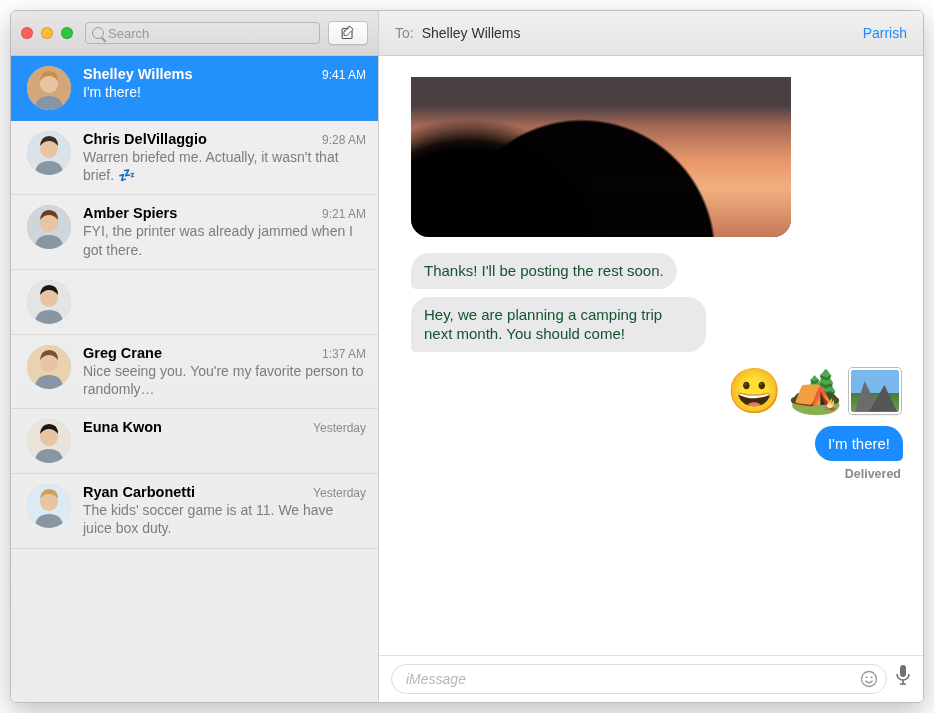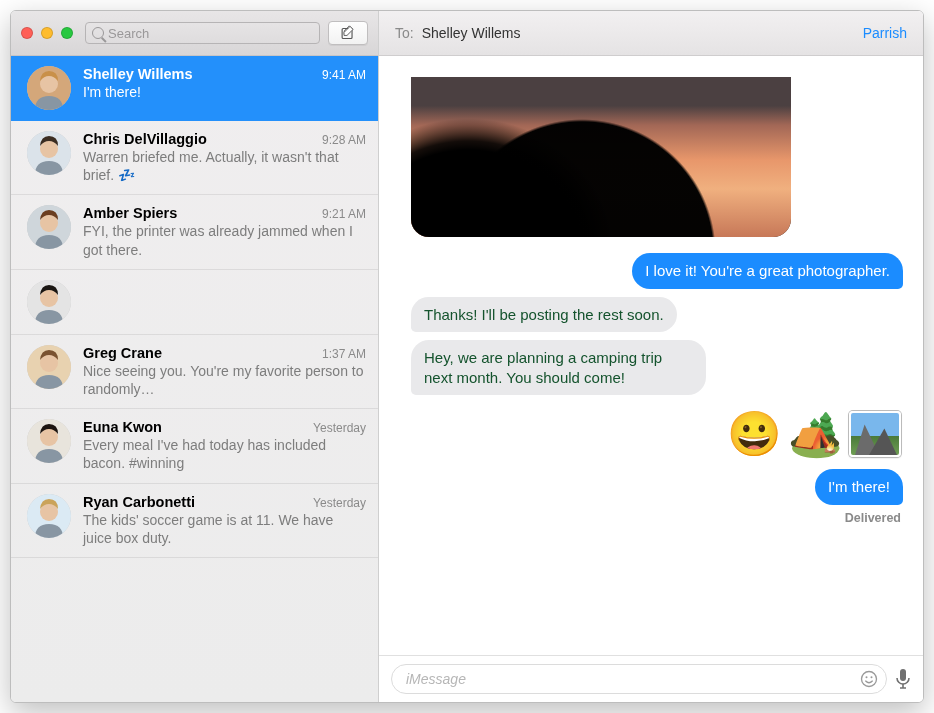--- a/index.html
+++ b/index.html
@@ -180,21 +180,21 @@
   .landscape-thumb::after{
     content:""; position:absolute; right:2px; bottom:0; width:28px; height:28px;
     background:#555;
     clip-path: polygon(0 100%, 55% 5%, 100% 100%);
   }
 
   
   .input-bar {
     border-top: 1px solid #e0e0e0;
     padding: 8px 12px;
-    display:flex; align-items:center; gap: 8px;
+    display:flex; align-items:flex-start; gap: 8px;
     background:#fff;
   }
   .msg-field {
     flex:1; height: 30px;
     border: 1px solid #dcdcdc; border-radius: 15px;
     padding: 0 30px 0 14px;
     font-size: 14px; color:#333;
     position: relative;
   }
   .msg-field-wrap { position:relative; flex:1; display:flex; }
@@ -318,21 +318,20 @@
     <circle cx="22" cy="18" r="9" fill="#e7c4a4"></circle>
     <path d="M13 15 q1 -10 9 -10 q9 0 9 10 q-4 -5 -9 -5 q-5 0 -9 5" fill="#1c1410"></path>
     <path d="M8 44 q0 -14 14 -14 q14 0 14 14 z" fill="#8896a3"></path>
   </svg>
           </div>
     <div class="convo-body">
       <div class="convo-top">
         <span class="convo-name">Euna Kwon</span>
         <span class="convo-time">Yesterday</span>
       </div>
-      <div class="convo-preview">Every meal I've had today has included bacon. #winning</div>
     </div>
         </div>
         <div class="convo-item">
     <div class="avatar">
             <svg viewBox="0 0 44 44">
     <rect width="44" height="44" fill="#dbeaf4"></rect>
     <circle cx="22" cy="18" r="9" fill="#e7c4a4"></circle>
     <path d="M13 15 q1 -10 9 -10 q9 0 9 10 q-4 -5 -9 -5 q-5 0 -9 5" fill="#caa35a"></path>
     <path d="M8 44 q0 -14 14 -14 q14 0 14 14 z" fill="#8896a3"></path>
   </svg>
@@ -354,23 +353,20 @@
       <span class="to-name">Shelley Willems</span>
       <span class="details-link">Parrish</span>
     </div>
 
     <div class="thread">
       <div class="thread-scroll">
         <div class="img-attach">
           <div class="sunset"></div>
         </div>
 
-        <div class="row out">
-          <div class="bubble out">I love it! You're a great photographer.</div>
-        </div>
 
         <div class="row in">
           <div class="bubble in">Thanks! I'll be posting the rest soon.</div>
         </div>
 
         <div class="row in">
           <div class="bubble in">Hey, we are planning a camping trip next month. You should come!</div>
         </div>
 
         <div class="emoji-row">

